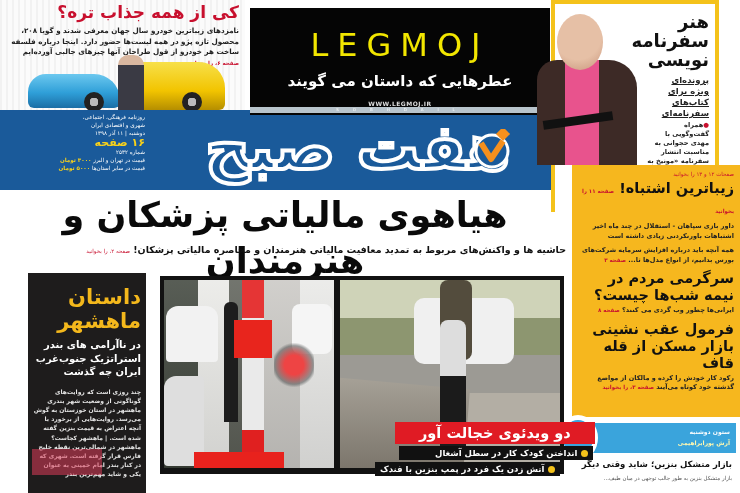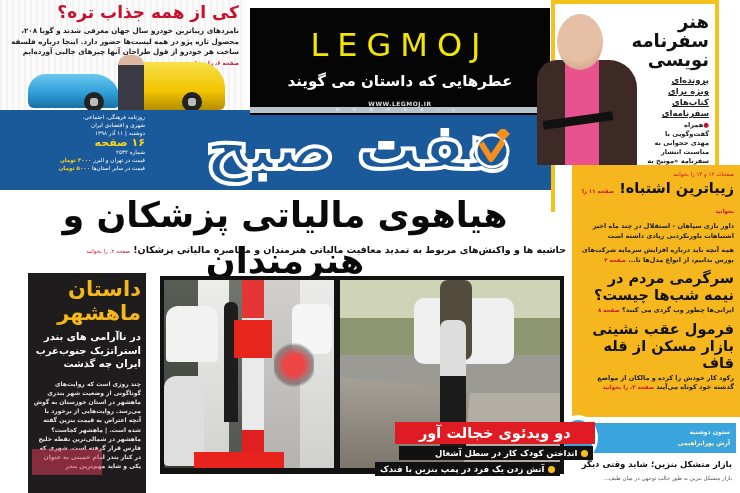--- a/index.html
+++ b/index.html
@@ -69,21 +69,21 @@
   #column-head .t2 { position:absolute; right: 6px; top: 16px; font-size: 6px; color: #fff7b0; font-weight: bold; }
   #column-box .title { position:absolute; right: 8px; top: 42px; font-size: 8.5px; font-weight: bold; color:#111; }
   #column-box .body { position:absolute; right: 8px; top: 57px; width: 150px; font-size: 5.5px; color:#555; line-height: 8px; text-align:right; }
 
   
   #headline { left: 0; top: 192px; width: 570px; height: 46px; text-align: center; font-size: 35px; font-weight: bold; color: #0a0a0a; letter-spacing: -1px; line-height: 46px; }
   #lead { left: 0; top: 244px; width: 570px; text-align: right; padding-right: 4px; font-size: 9.5px; font-weight: bold; color:#111; }
   #lead .ref { color:#c8102e; font-size: 5.5px; font-weight: normal; }
 
   
-  #col-dark { left: 28px; top: 273px; width: 118px; height: 220px; background: #1e1c1c; padding: 4px 5px; text-align: right; }
+  #col-dark { left: 28px; top: 273px; width: 118px; height: 220px; background: #1e1c1c; padding: 12px 5px; text-align: right; }
   #col-dark .h { font-size: 21px; line-height: 24px; font-weight: bold; color: #f4b81c; }
   #col-dark .sub { font-size: 10px; line-height: 13.5px; font-weight: bold; color: #fff; margin-top: 5px; }
   #col-dark .body { font-size: 6px; line-height: 9.2px; color: #e6e6e6; margin-top: 8px; font-weight: bold; }
   #col-dark .stamp { position:absolute; left: 4px; bottom: 18px; width: 70px; height: 26px; background: rgba(220,60,90,0.55); }
 
   
   #photo-frame { left: 160px; top: 276px; width: 404px; height: 198px; background: #121212; }
   #photo-left { position:absolute; left: 4px; top: 4px; width: 170px; height: 188px; background:
       linear-gradient(180deg, rgba(255,255,255,0.15), rgba(0,0,0,0.1)),
       linear-gradient(90deg,#3b4138 0 20%,#e9e9e6 20% 38%,#5a5d55 38% 55%,#c9c7c3 55% 80%,#e8e8e6 80%); }

